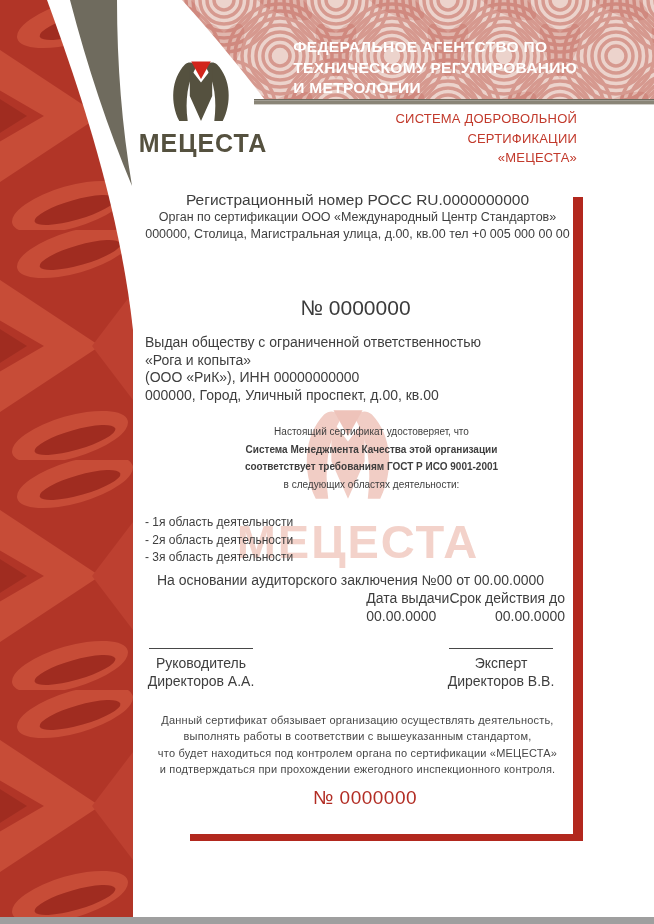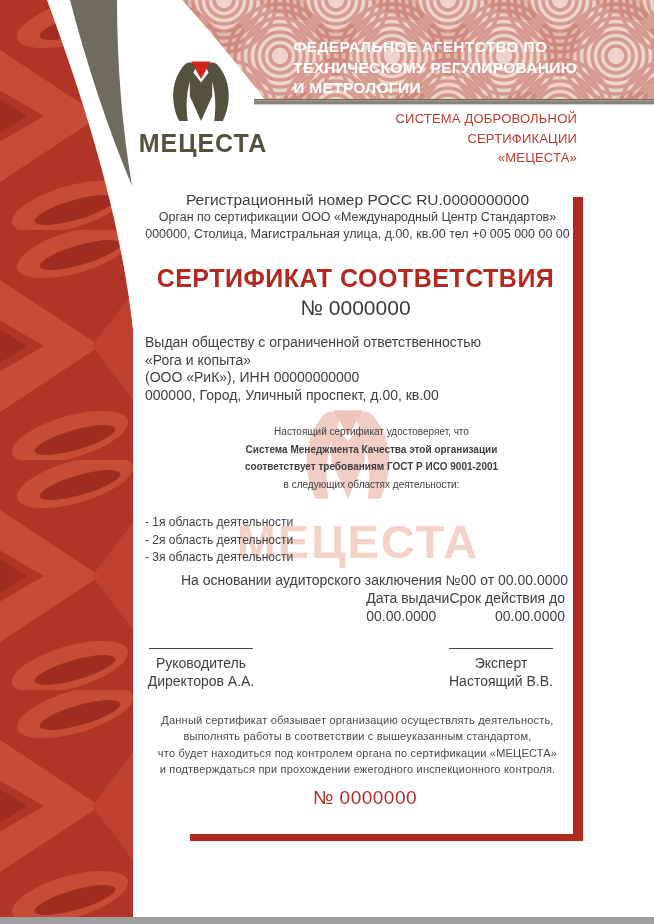--- a/index.html
+++ b/index.html
@@ -36,21 +36,21 @@
     color:#b3291f;font-weight:bold;font-size:25px;letter-spacing:.5px;
   }
   .cert-number{
     position:absolute;left:133px;top:296px;width:445px;text-align:center;
     color:#3b3b3b;font-size:21px;
   }
   .issued{position:absolute;left:145px;top:334px;width:425px;font-size:14px;line-height:17.6px;}
   .statement{position:absolute;left:159px;top:423px;width:425px;text-align:center;font-size:10px;line-height:17.6px;}
   .statement .b{font-weight:bold;}
   .activities{position:absolute;left:145px;top:507px;width:425px;text-align:left;font-size:12px;line-height:17.6px;margin-top:7px;}
-  .audit-basis{position:absolute;left:162px;top:572px;width:425px;text-align:center;font-size:14px;}
+  .audit-basis{position:absolute;left:138px;top:572px;width:425px;text-align:center;font-size:14px;}
   .dates{position:absolute;left:153px;top:589px;width:412px;display:flex;justify-content:flex-end;font-size:14px;line-height:18px;}
   .dates .right{text-align:right;}
   .sigs{position:absolute;left:145px;top:648px;width:412px;display:flex;justify-content:space-between;font-size:14px;line-height:18px;}
   .sig{width:112px;text-align:center;white-space:nowrap;}
   .sig-line{border-top:1px solid #474747;height:5px;margin:0 4px;}
   .footer{position:absolute;left:145px;top:712px;width:425px;text-align:center;font-size:11px;line-height:16.4px;color:#474747;letter-spacing:.2px;}
   .footer-number{
     position:absolute;left:145px;top:787px;width:440px;text-align:center;
     color:#b22d24;font-size:19px;letter-spacing:.5px;
   }
@@ -174,21 +174,20 @@
       <div>СЕРТИФИКАЦИИ</div>
       <div>«МЕЦЕСТА»</div>
     </div>
 
     <div class="reg">
       <div class="reg-line1">Регистрационный номер РОСС RU.0000000000</div>
       <div class="reg-line2">Орган по сертификации ООО «Международный Центр Стандартов»</div>
       <div class="reg-line2">000000, Столица, Магистральная улица, д.00, кв.00 тел +0 005 000 00 00</div>
     </div>
 
-    <div class="cert-title">СЕРТИФИКАТ СООТВЕТСТВИЯ</div>
     <div class="cert-number">№ 0000000</div>
 
     <div class="issued">
       <div>Выдан обществу с ограниченной ответственностью</div>
       <div>«Рога и копыта»</div>
       <div>(ООО «РиК»), ИНН 00000000000</div>
       <div>000000, Город, Уличный проспект, д.00, кв.00</div>
     </div>
 
     <div class="statement">
@@ -218,21 +217,21 @@
 
     <div class="sigs">
       <div class="sig">
         <div class="sig-line"></div>
         <div>Руководитель</div>
         <div>Директоров А.А.</div>
       </div>
       <div class="sig">
         <div class="sig-line"></div>
         <div>Эксперт</div>
-        <div>Настоящий В.В.</div>
+        <div>Директоров В.В.</div>
       </div>
     </div>
 
     <div class="footer">
       <div>Данный сертификат обязывает организацию осуществлять деятельность,</div>
       <div>выполнять работы в соответствии с вышеуказанным стандартом,</div>
       <div>что будет находиться под контролем органа по сертификации «МЕЦЕСТА»</div>
       <div>и подтверждаться при прохождении ежегодного инспекционного контроля.</div>
     </div>
     <div class="footer-number">№ 0000000</div>

